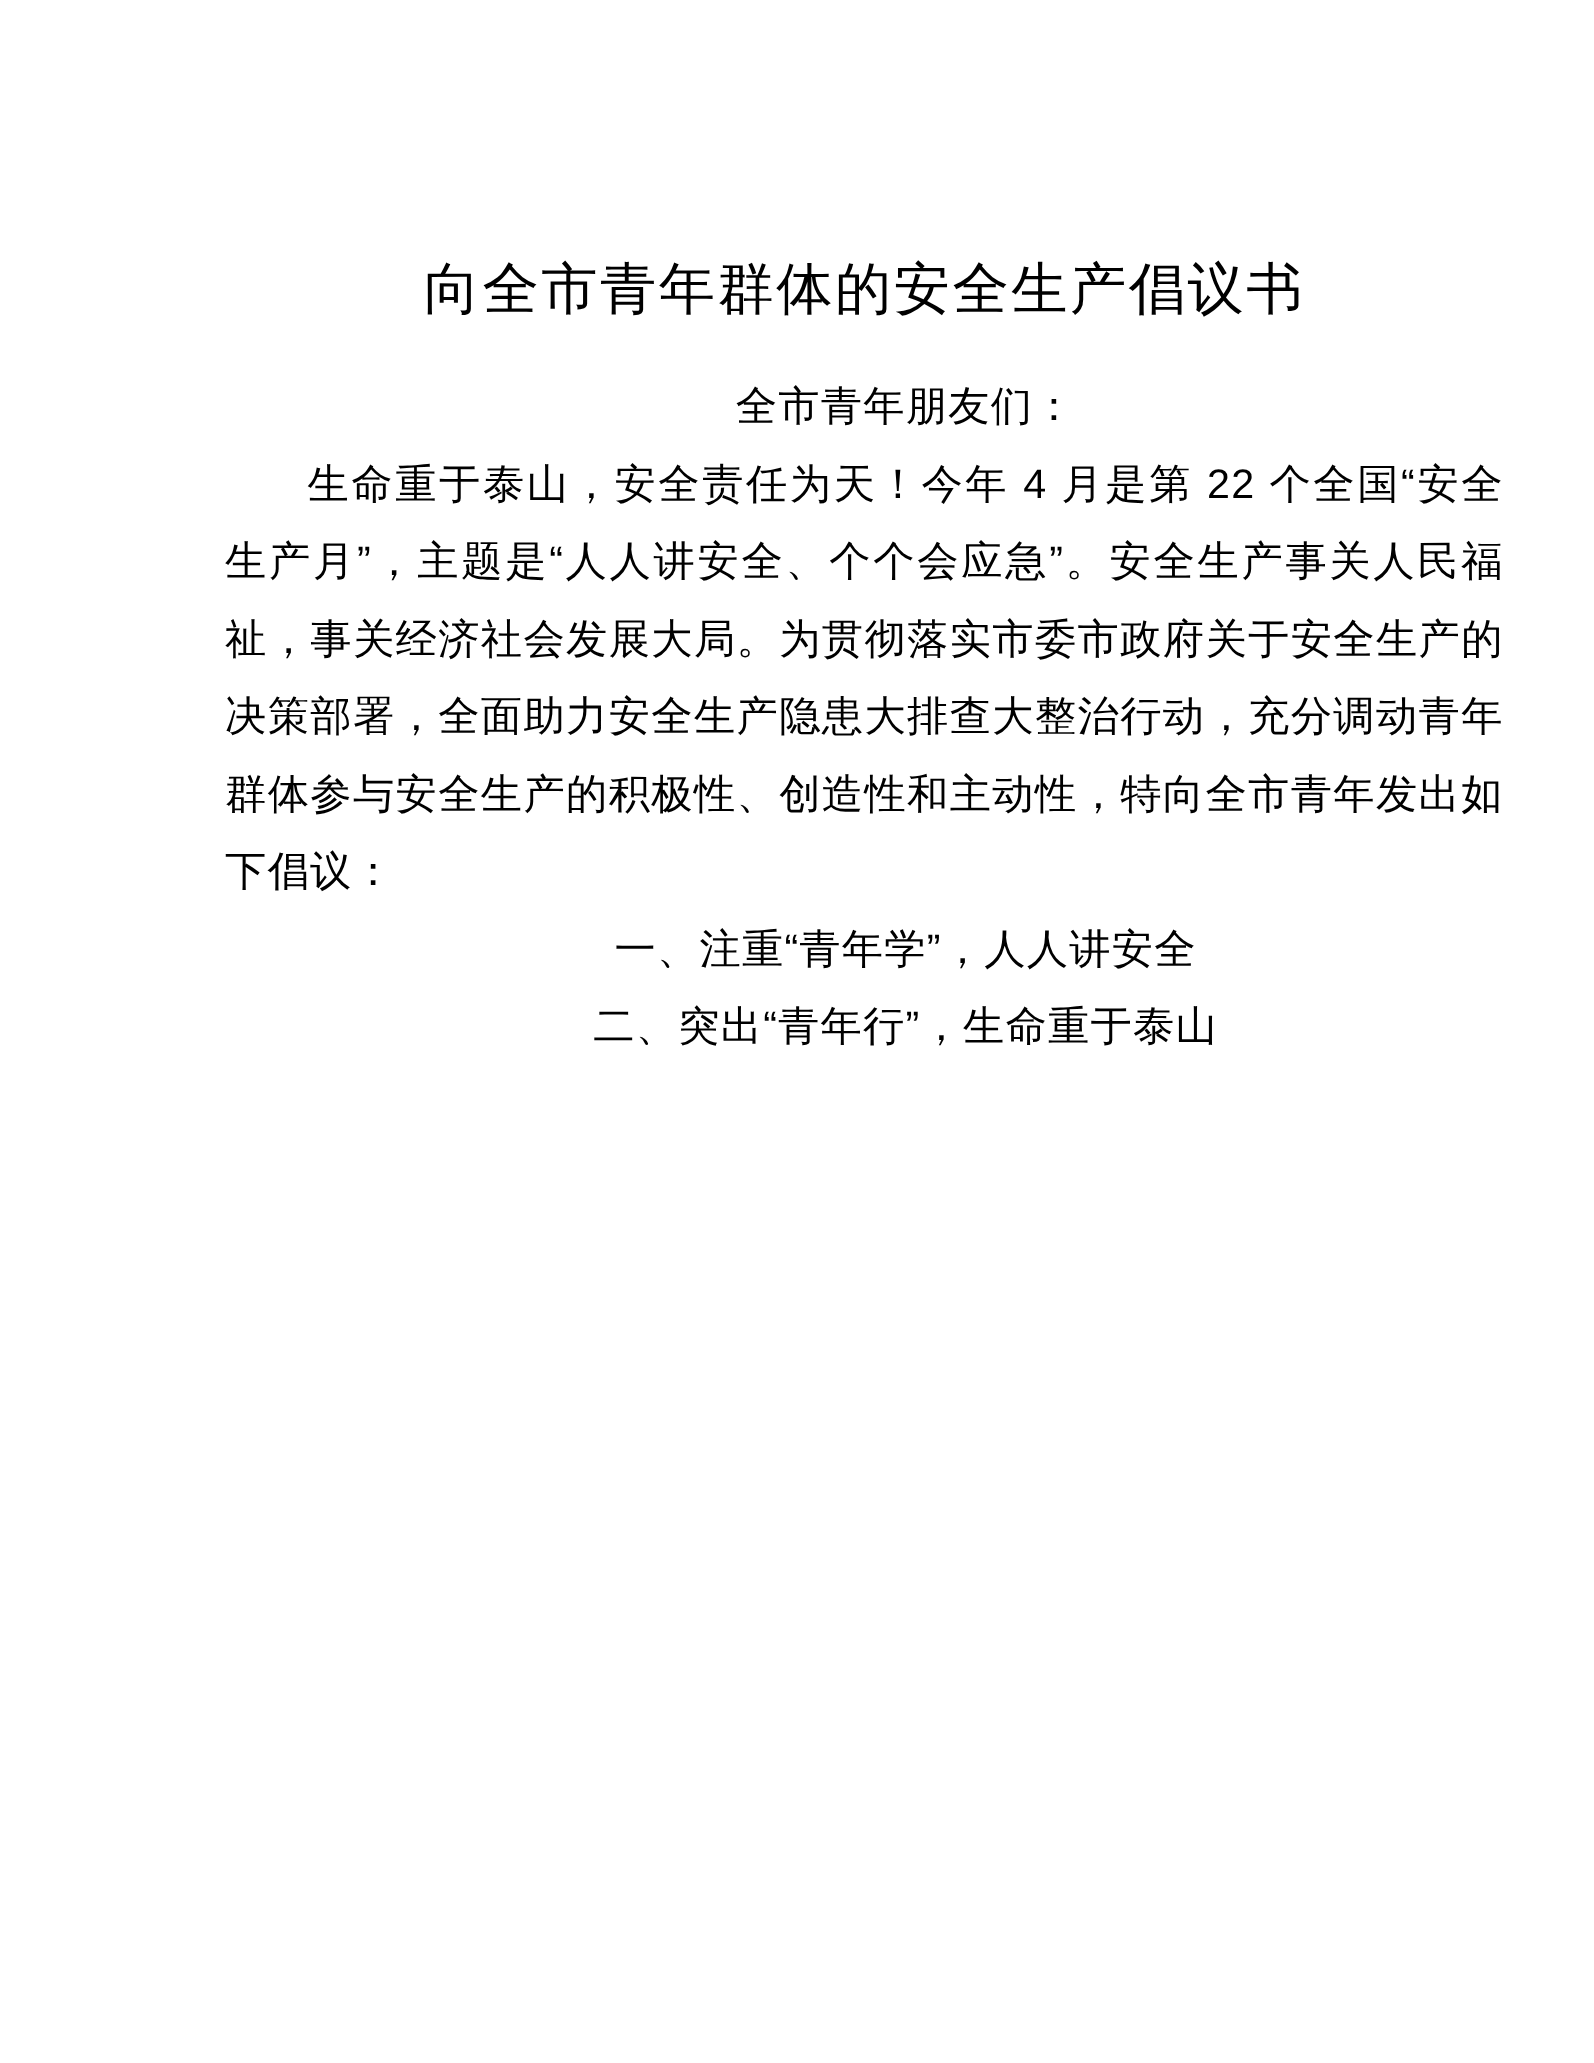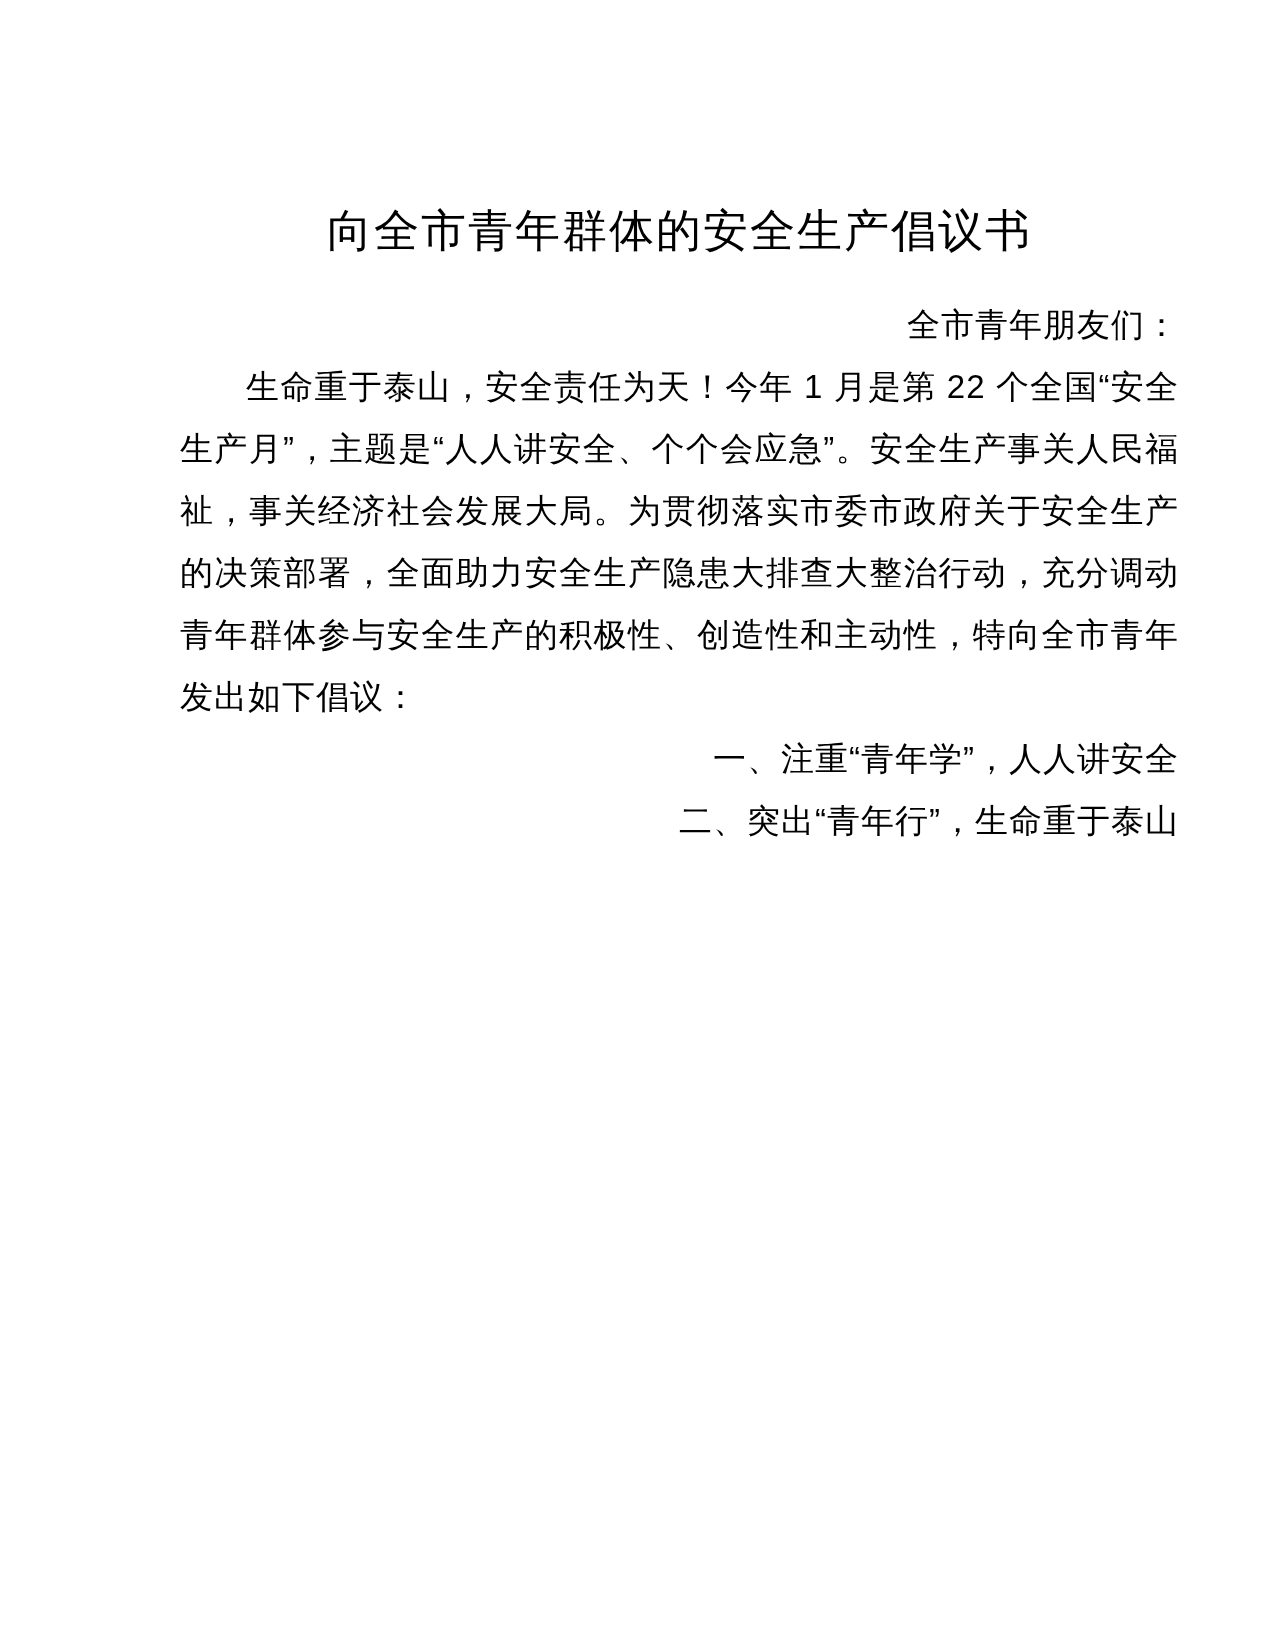--- a/index.html
+++ b/index.html
@@ -7,21 +7,21 @@
     padding: 0;
     background: #ffffff;
   }
   .page {
     position: relative;
     width: 1275px;
     height: 1650px;
     box-sizing: border-box;
     background: #ffffff;
     color: #000000;
-    padding: 198px 96px 0 180px;
+    padding: 198px 72px 0 180px;
     font-family: "Liberation Sans", sans-serif;
     overflow: hidden;
   }
   .doc-title {
     font-size: 45px;
     line-height: 66px;
     font-weight: normal;
     text-align: center;
     letter-spacing: 2px;
     margin: 0 0 30px 0;
@@ -31,27 +31,27 @@
     line-height: 62px;
     letter-spacing: 1px;
     margin: 0;
     text-indent: 2em;
   }
   .doc-body p.body {
     text-align: justify;
   }
   .doc-body p.heading,
   .doc-body p.salutation {
-    text-align: right;
+    text-align: center;
   }
 </style>
 </head>
 <body>
 
 <main class="page">
   <h1 class="doc-title">向全市青年群体的安全生产倡议书</h1>
   <section class="doc-body">
       <p class="salutation">全市青年朋友们：</p>
-      <p class="body">生命重于泰山，安全责任为天！今年 1 月是第 22 个全国“安全生产月”，主题是“人人讲安全、个个会应急”。安全生产事关人民福祉，事关经济社会发展大局。为贯彻落实市委市政府关于安全生产的决策部署，全面助力安全生产隐患大排查大整治行动，充分调动青年群体参与安全生产的积极性、创造性和主动性，特向全市青年发出如下倡议：</p>
+      <p class="body">生命重于泰山，安全责任为天！今年 4 月是第 22 个全国“安全生产月”，主题是“人人讲安全、个个会应急”。安全生产事关人民福祉，事关经济社会发展大局。为贯彻落实市委市政府关于安全生产的决策部署，全面助力安全生产隐患大排查大整治行动，充分调动青年群体参与安全生产的积极性、创造性和主动性，特向全市青年发出如下倡议：</p>
       <p class="heading">一、注重“青年学”，人人讲安全</p>
       <p class="heading">二、突出“青年行”，生命重于泰山</p>
     </section>
 </main>
 
 </body></html>

